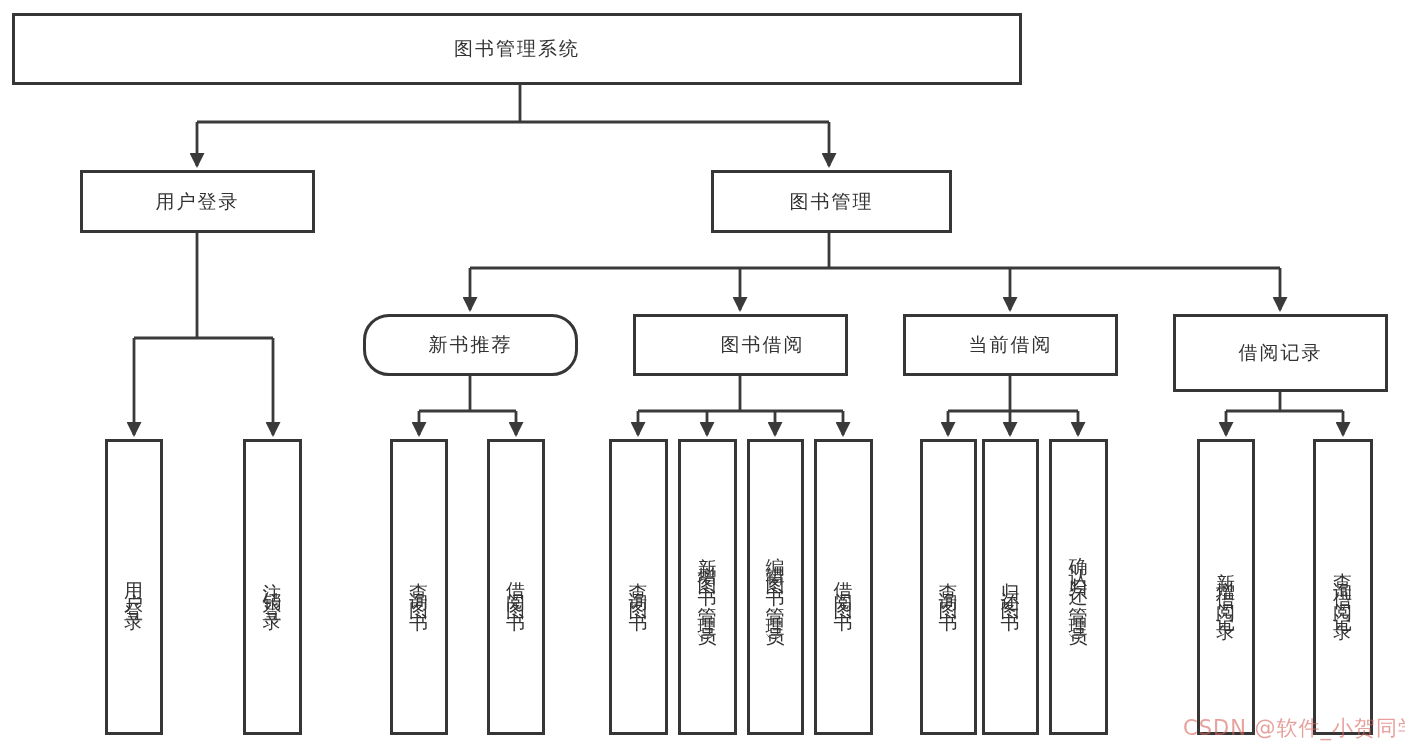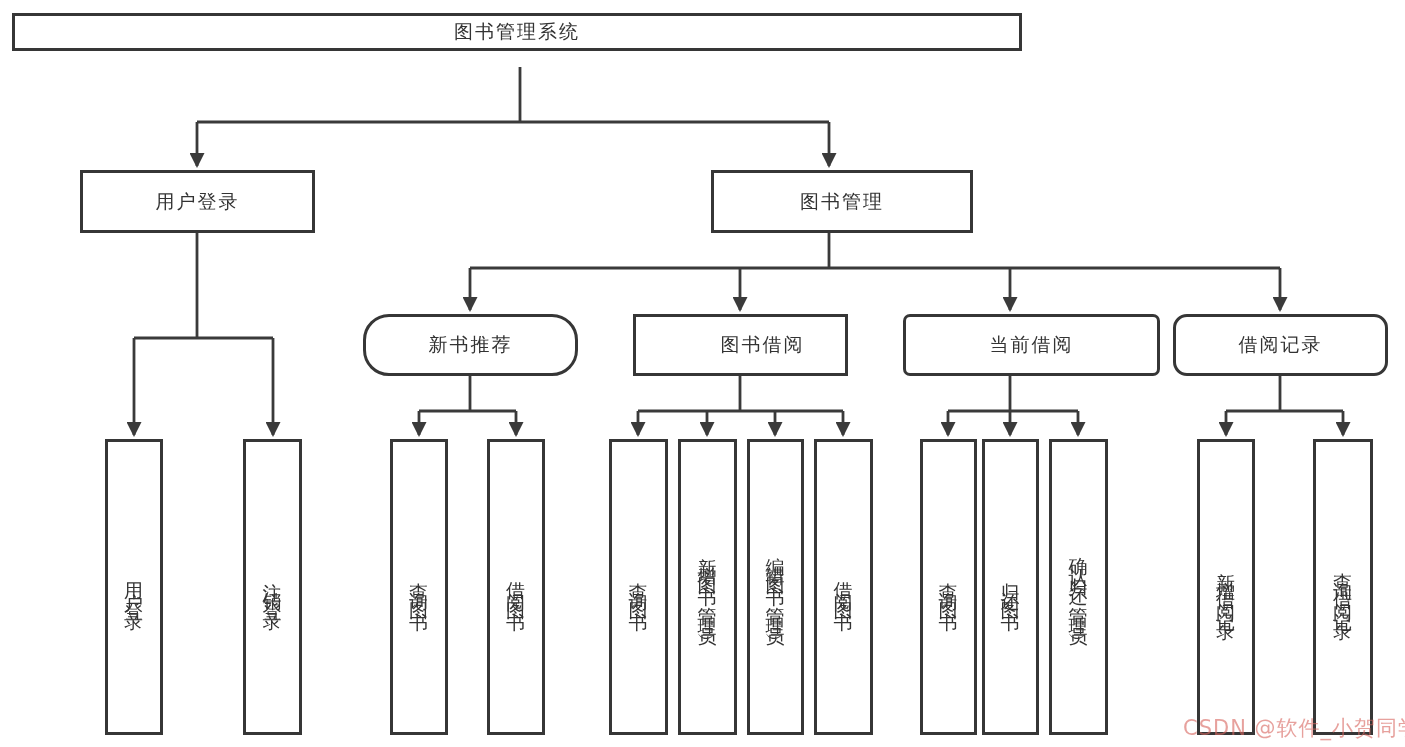--- a/index.html
+++ b/index.html
@@ -111,29 +111,29 @@
     </g>
 
     <g>
       <path d="M1280,376 V411"></path>
       <path d="M1226,411 H1343"></path>
       <path d="M1226,411 V435" marker-end="url(#arr)"></path>
       <path d="M1343,411 V435" marker-end="url(#arr)"></path>
     </g>
   </svg>
 
-  <div class="node h" style="left:12px; top:13px; width:1010px; height:38px;">图书管理系统</div>
+  <div class="node h" style="left:12px; top:13px; width:1010px; height:72px;">图书管理系统</div>
 
   <div class="node h" style="left:80px; top:170px; width:235px; height:63px;">用户登录</div>
-  <div class="node h" style="left:711px; top:170px; width:262px; height:63px;">图书管理</div>
+  <div class="node h" style="left:711px; top:170px; width:241px; height:63px;">图书管理</div>
 
   <div class="node h" style="left:363px; top:314px; width:215px; height:62px;border-radius:26px;">新书推荐</div>
   <div class="node h" style="left:633px; top:314px; width:215px; height:62px;padding-left:44px;">图书借阅</div>
-  <div class="node h" style="left:903px; top:314px; width:257px; height:62px;border-radius:7px;">当前借阅</div>
-  <div class="node h" style="left:1173px; top:314px; width:215px; height:62px;border-radius:14px;">借阅记录</div>
+  <div class="node h" style="left:903px; top:314px; width:215px; height:62px;">当前借阅</div>
+  <div class="node h" style="left:1173px; top:314px; width:215px; height:78px;">借阅记录</div>
 
   <div class="node v" style="left:105px; top:439px; width:58px; height:296px;">用户登录</div>
   <div class="node v" style="left:243px; top:439px; width:59px; height:296px;">注销登录</div>
 
   <div class="node v" style="left:390px; top:439px; width:58px; height:296px;">查询图书</div>
   <div class="node v" style="left:487px; top:439px; width:58px; height:296px;">借阅图书</div>
 
   <div class="node v" style="left:609px; top:439px; width:59px; height:296px;">查询图书</div>
   <div class="node v" style="left:678px; top:439px; width:59px; height:296px;">新增图书（管理员）</div>
   <div class="node v" style="left:747px; top:439px; width:57px; height:296px;">编辑图书（管理员）</div>

